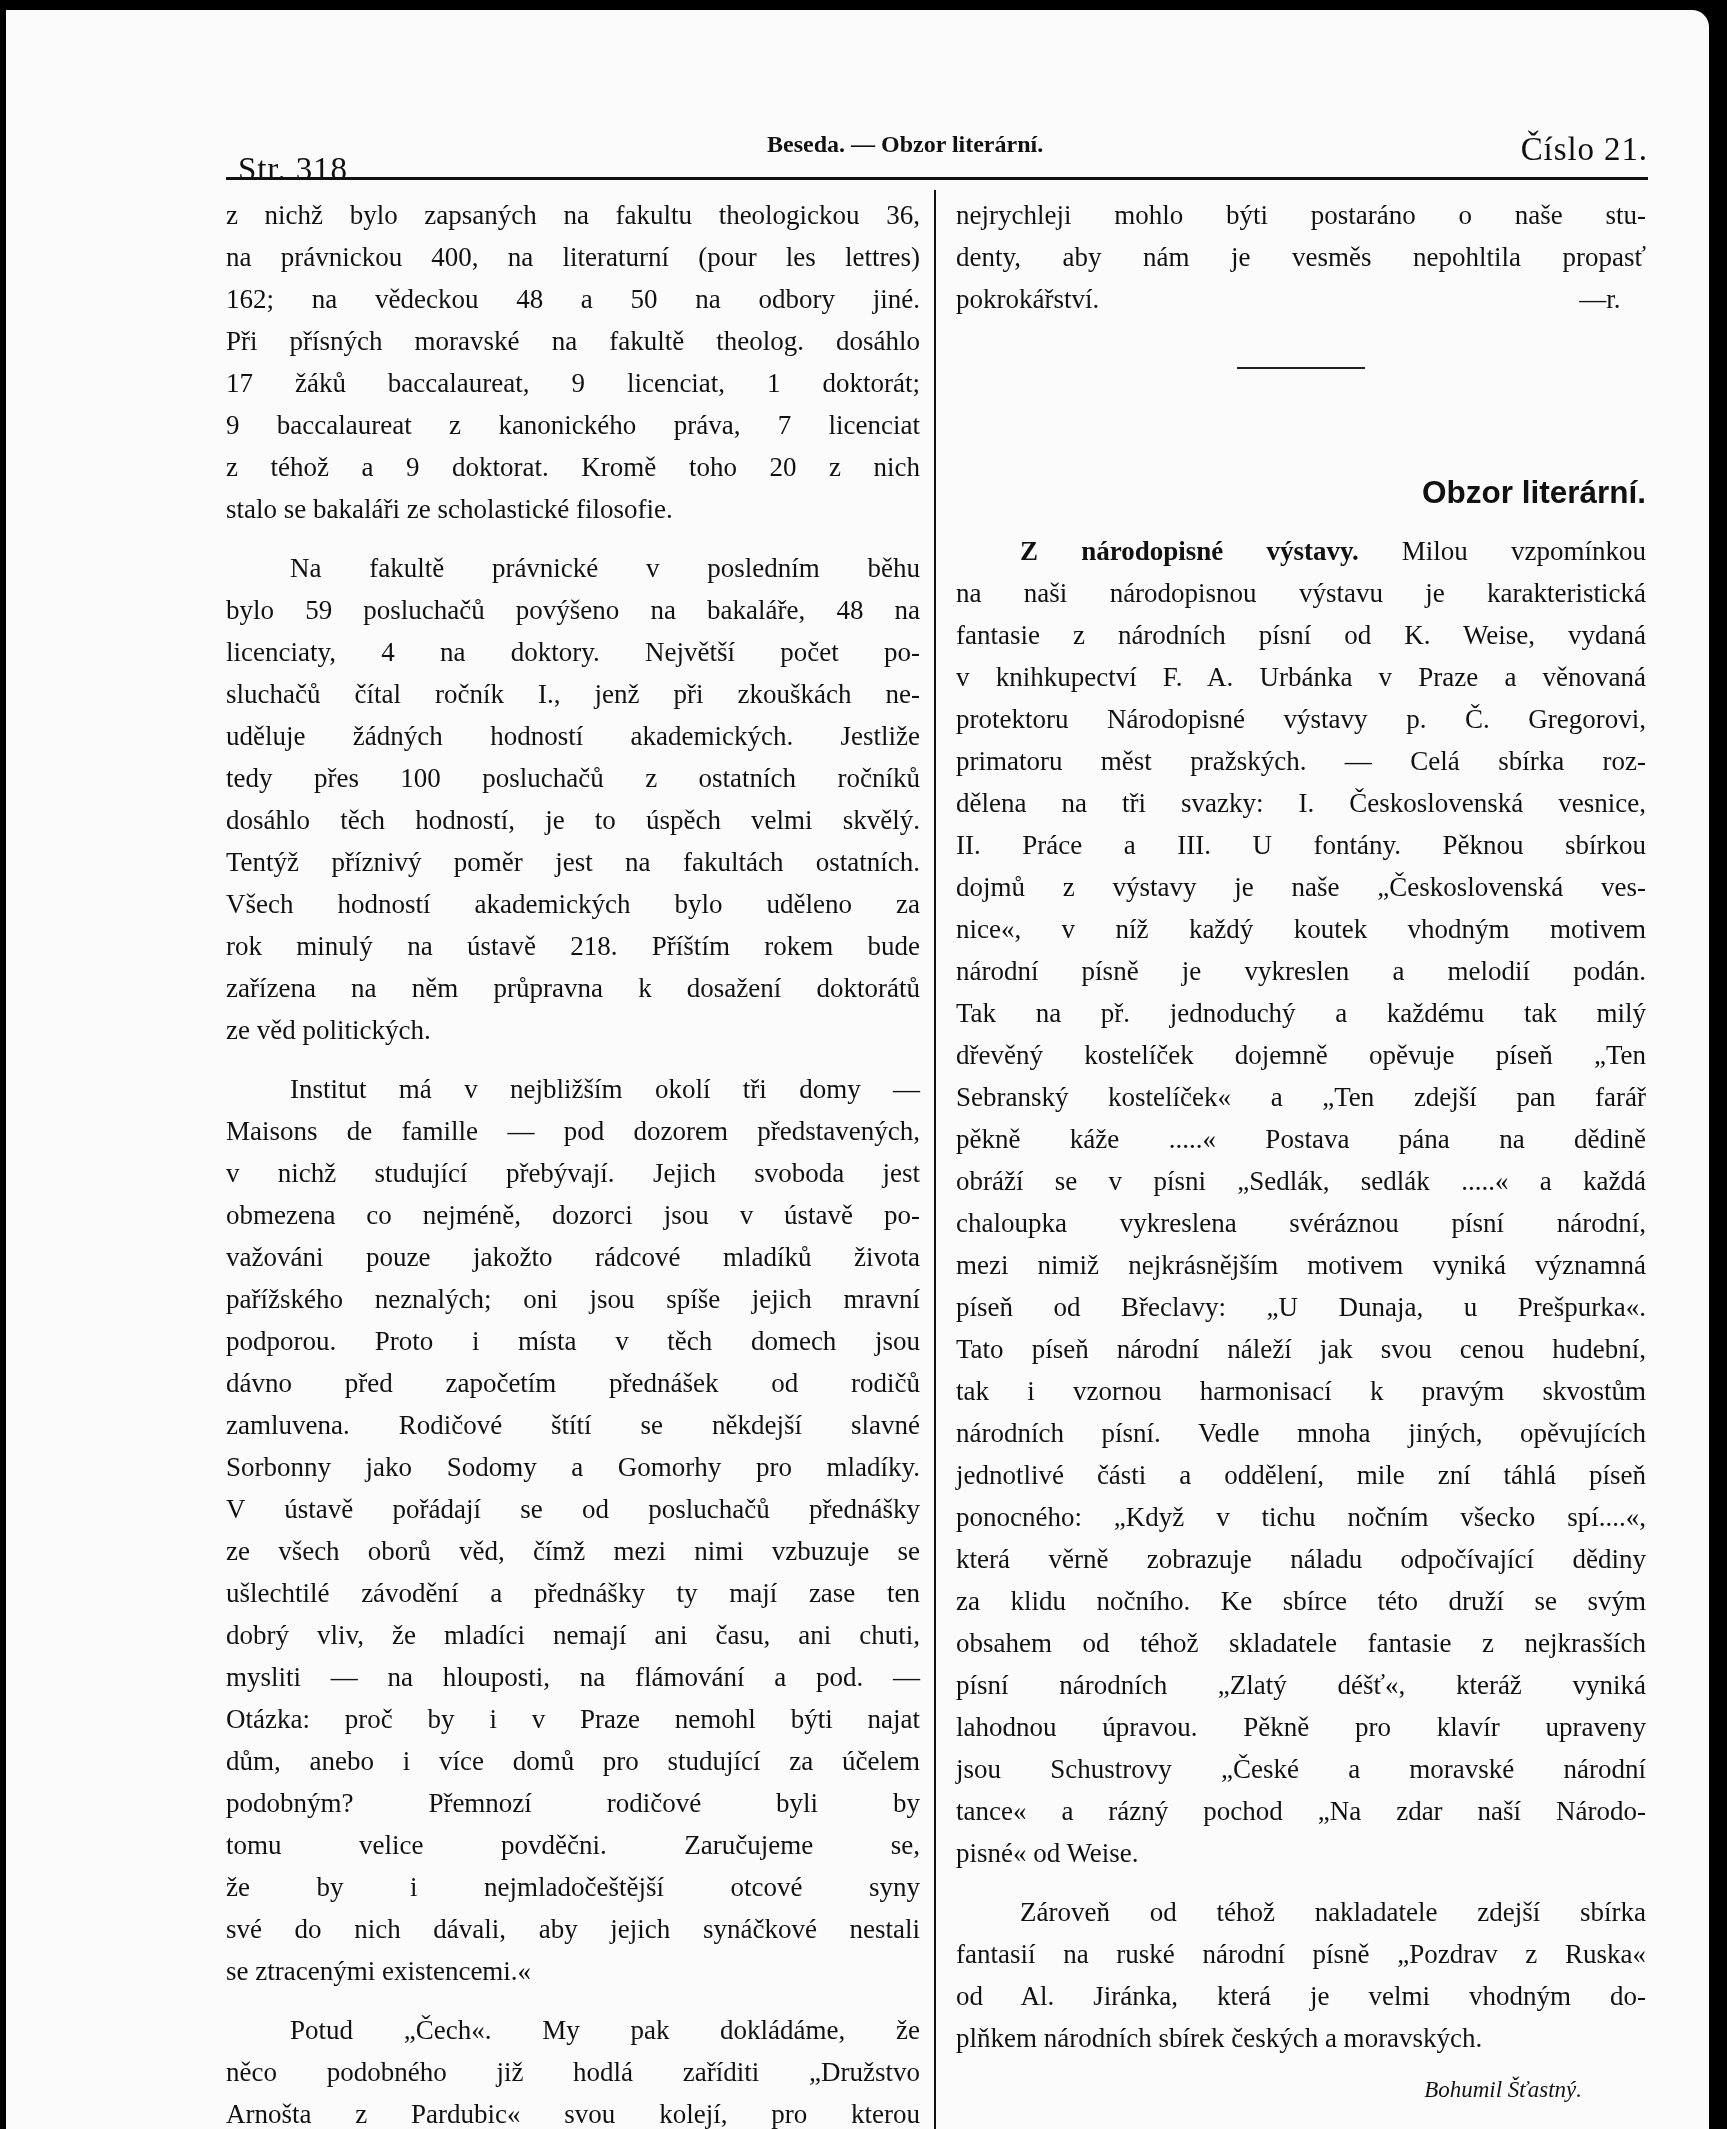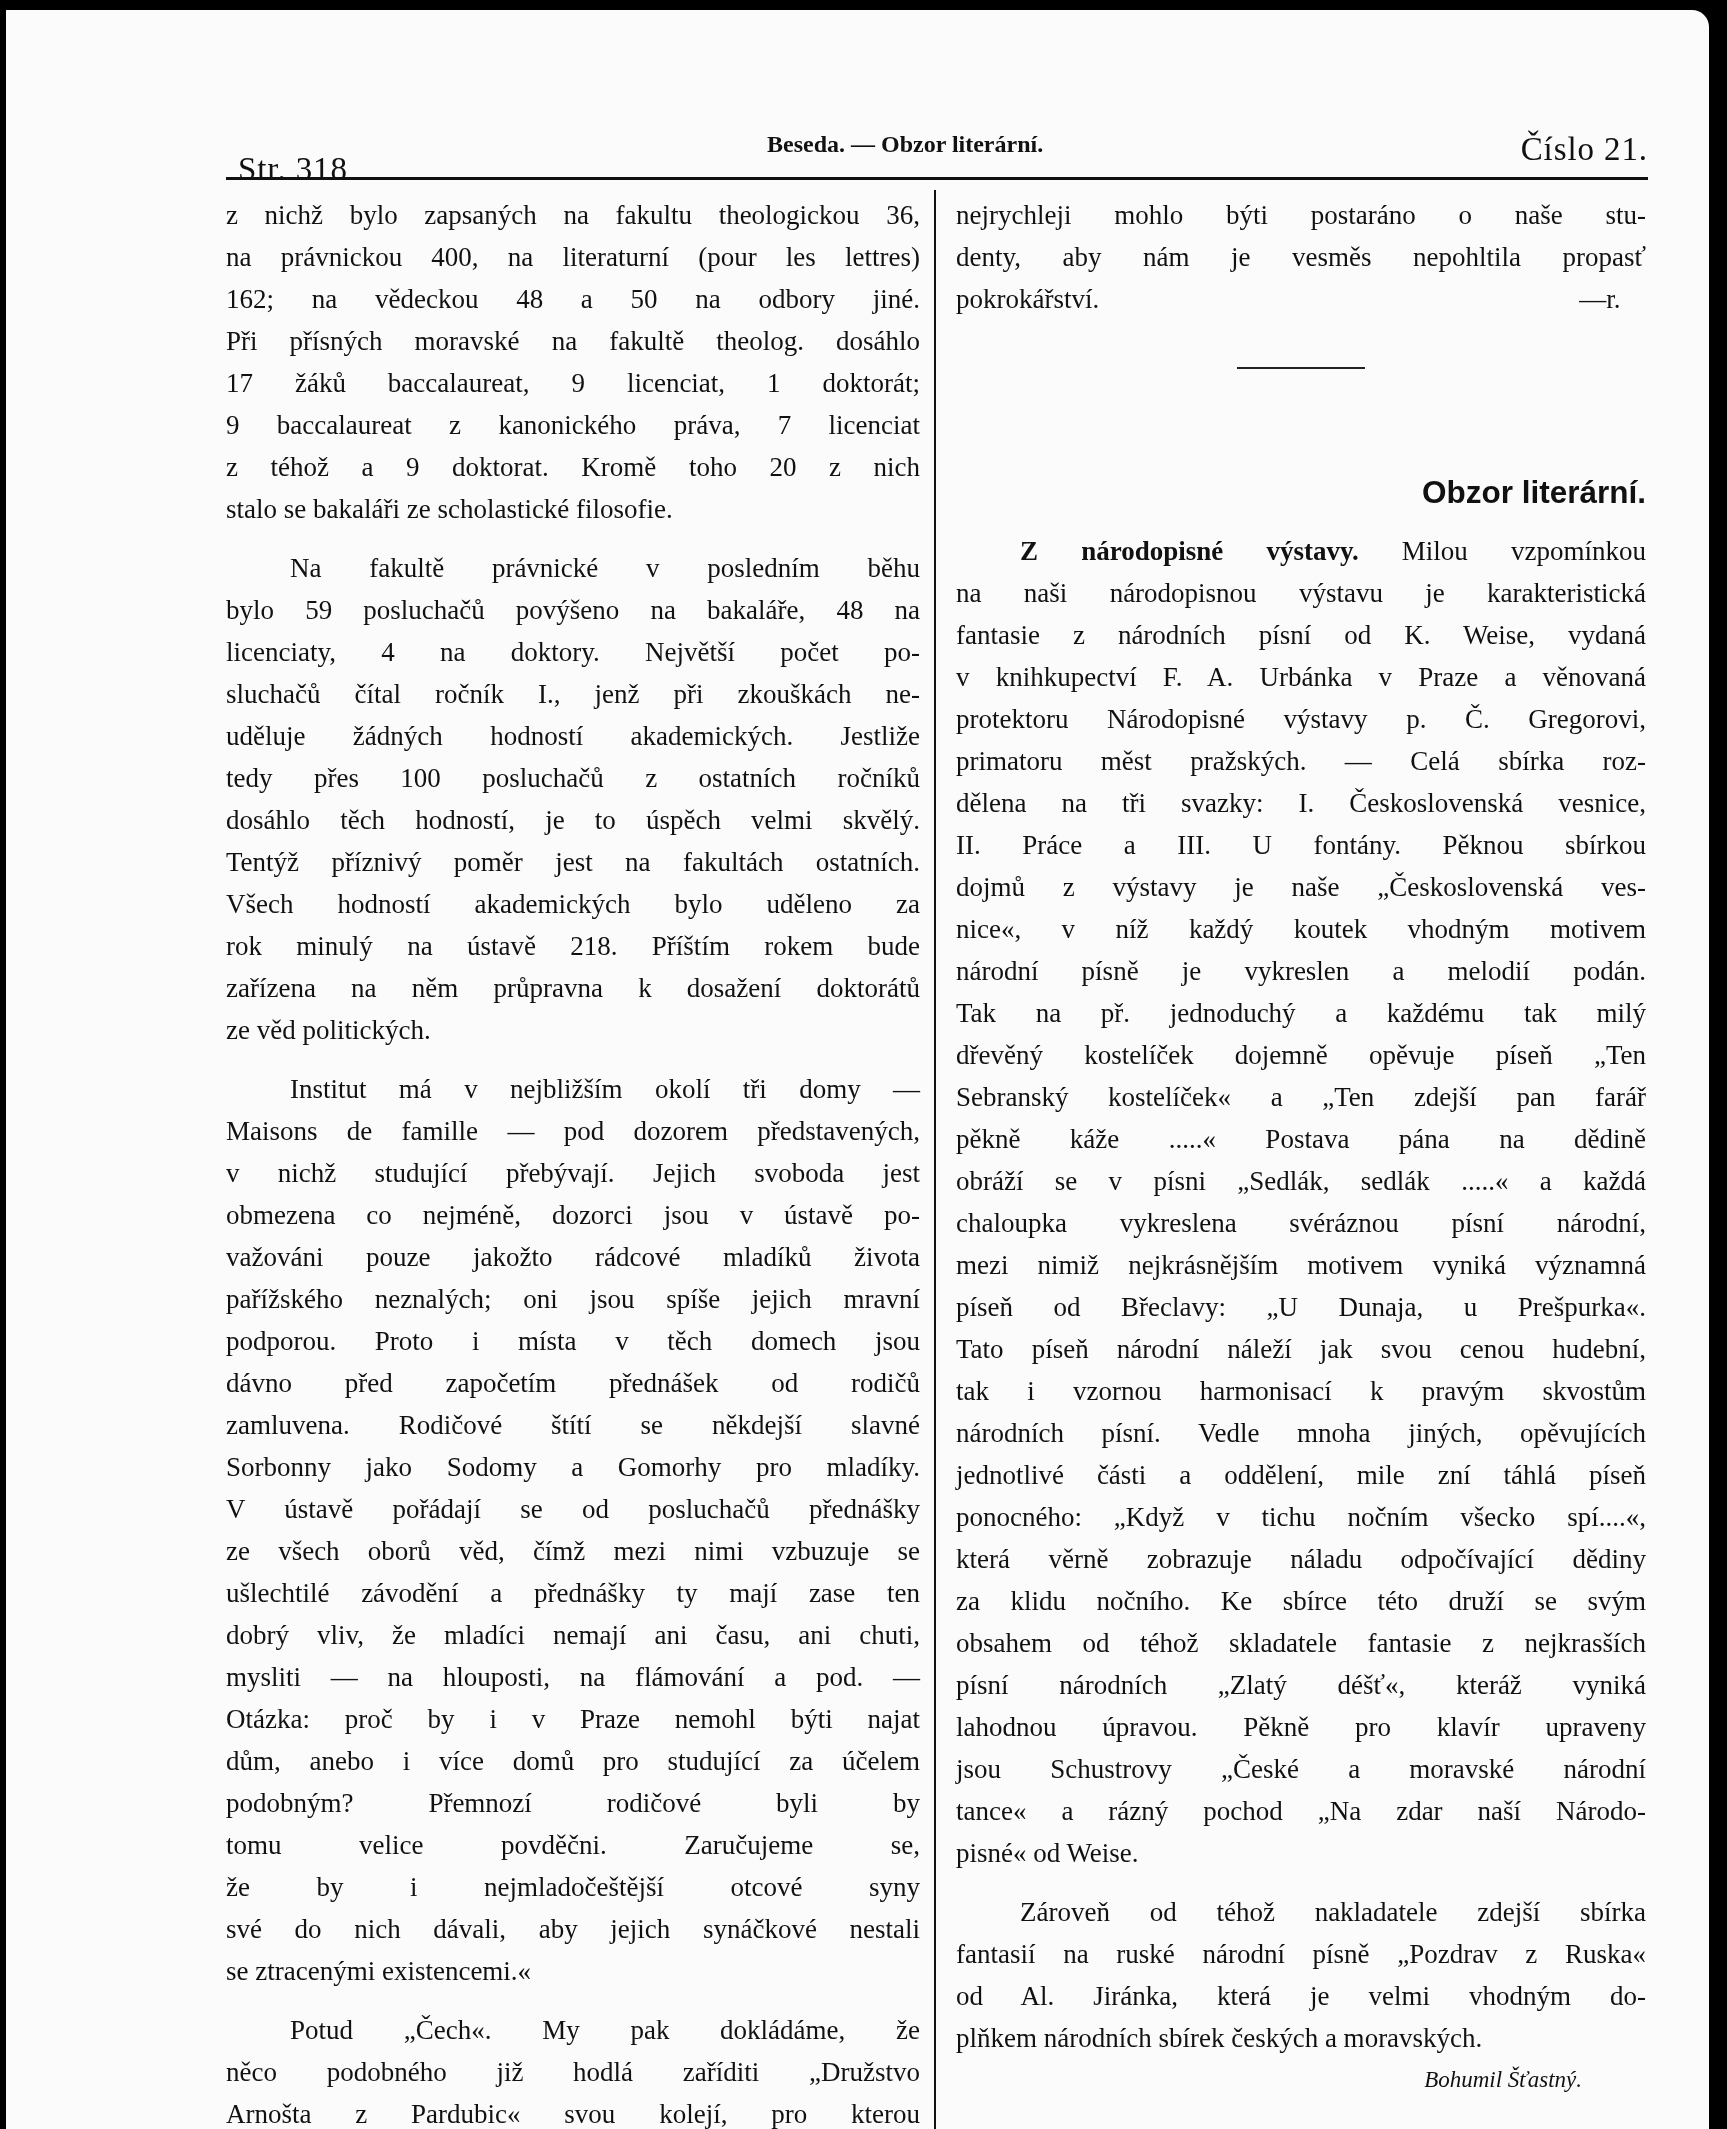--- a/index.html
+++ b/index.html
@@ -36,21 +36,21 @@
   .line.indent { padding-left: 64px; }
   .gap-sm { height: 17px; }
   .gap-md { height: 43px; }
   .run-in { font-weight: bold; }
   .sign-r { display: block; text-align: right; padding-right: 25.6px; height: 42px; }
   .sep-rule { width: 128px; height: 1.7px; background: #222; margin: 47px auto 0; }
   .section-title {
     text-align: right; font-family: "Liberation Sans", "DejaVu Sans", sans-serif;
     font-weight: bold; font-size: 31.5px; height: 51px; line-height: 51px; margin-top: 98px; margin-bottom: 12.8px;
   }
-  .signature { display: block; text-align: right; font-style: italic; font-size: 23px; height: 42px; padding-right: 64px; margin-top: 0; }
+  .signature { display: block; text-align: right; font-style: italic; font-size: 23px; height: 42px; padding-right: 64px; margin-top: 10px; }
 </style>
 </head>
 <body>
 
 <div class="paper">
 </div>
 
 <div class="running-head">
   <span class="left">Str. 318</span>
   <span class="center">Beseda. — Obzor literární.</span>

